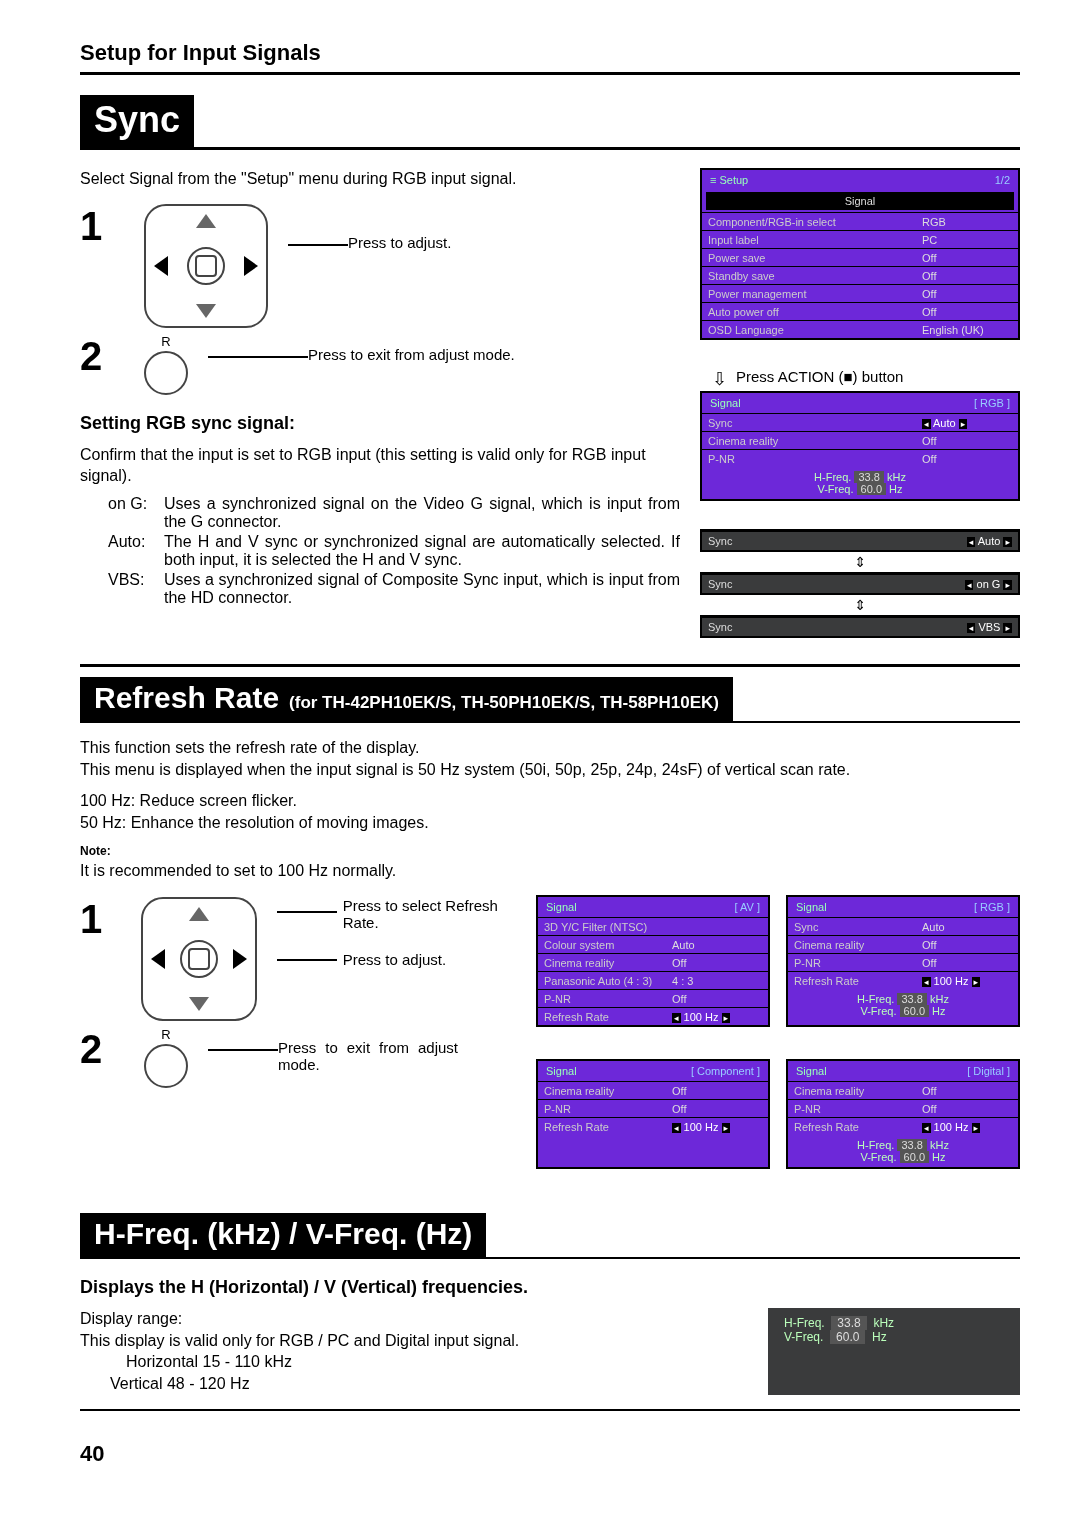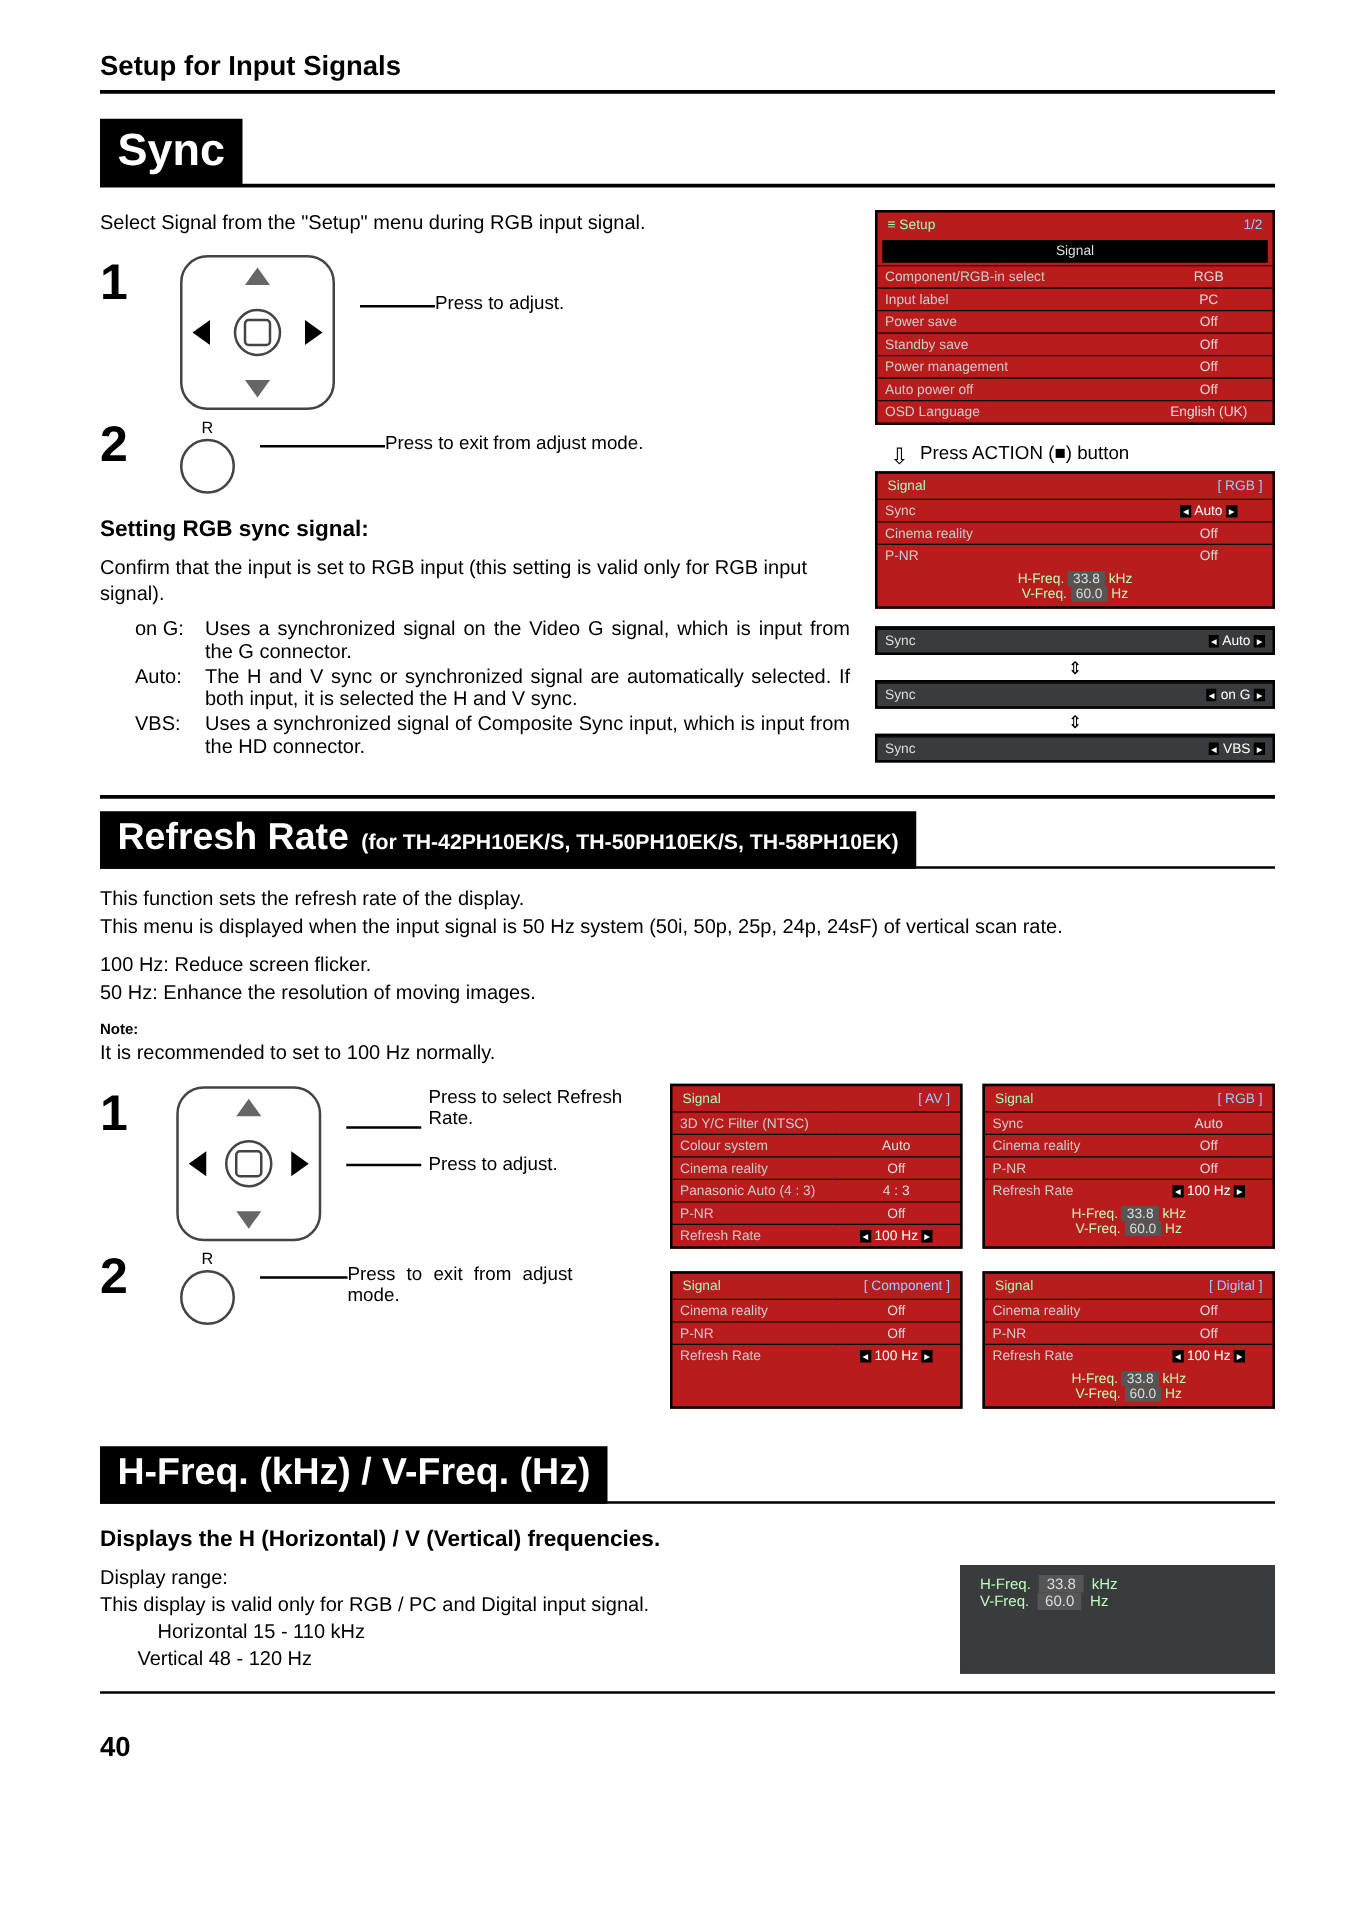--- a/index.html
+++ b/index.html
@@ -30,26 +30,26 @@
   .rbtn{width:40px;height:40px;border:2px solid #444;border-radius:50%;position:relative}
   .rbtn::after{content:"";width:2px;height:14px;background:#444;position:absolute;top:-14px;left:50%;transform:translateX(-50%) rotate(20deg);transform-origin:bottom;display:none}
   .leader{border-top:2px solid #000;flex:0 0 60px;margin-top:40px}
   .leader2{border-top:2px solid #000;flex:0 0 60px;margin-top:22px}
   .caption{font-size:15px;padding-top:30px}
   .defs{margin:8px 0 0 28px;font-size:16px}
   .defs .row{display:flex;margin:2px 0}
   .defs .k{width:56px}
   .defs .v{flex:1;text-align:justify}
   
-  .osd{border:2px solid #000;background:#b91c1c;color:#ccc;font-size:11px;margin-bottom:14px}
+  .osd{border:2px solid #000;background:#6d28d9;color:#ccc;font-size:11px;margin-bottom:28px}
   .osd .hdr{display:flex;justify-content:space-between;padding:4px 8px;color:#9fb}
   .osd .strip{background:#000;padding:2px 0;text-align:center;color:#ddd;margin:2px 4px;border:1px solid #000}
   .osd table{width:100%;border-collapse:collapse}
   .osd td{padding:1px 6px;border-top:1px solid #000;height:15px}
-  .osd td.val{color:#ddd;text-align:center;width:90px}
+  .osd td.val{color:#ddd;text-align:left;width:90px}
   .osd .freq{text-align:center;padding:4px 0;color:#bfb}
   .osd .freq span.box{background:#555;padding:0 4px;color:#ddd}
   .osd .tag{color:#9cf}
   .arrow-ctl{display:inline-block;color:#fff}
   .arrow-ctl .l,.arrow-ctl .r{background:#000;color:#fff;padding:0 2px;font-size:9px}
   .mini-osd{border:2px solid #000;background:#3a3b3c;color:#ddd;font-size:11px;margin:2px 0}
   .mini-osd .row{display:flex;justify-content:space-between;padding:3px 6px;border-top:1px solid #000}
   .updn{text-align:center;font-size:14px;color:#000}
   .refresh-title{display:flex;align-items:baseline;flex-wrap:wrap}
   .refresh-title .big{font-size:30px;font-weight:bold;margin-right:10px}
@@ -245,21 +245,21 @@
         <div class="dpad">
           <div class="tri up"></div>
             <div class="tri down"></div>
             <div class="tri left"></div>
             <div class="tri right"></div>
           <div class="center">
               <div class="dot"></div>
             </div>
         </div>
         <div style="display:flex;flex-direction:column">
-          <div style="display:flex;align-items:flex-end">
+          <div style="display:flex;align-items:flex-start">
               <div class="leader" style="margin-top:14px"></div>
               <span style="font-size:15px;padding-left:6px">Press to select Refresh Rate.</span>
             </div>
           <div style="display:flex;align-items:center;margin-top:20px">
               <div class="leader" style="margin-top:0"></div>
               <span style="font-size:15px;padding-left:6px">Press to adjust.</span>
             </div>
         </div>
       </div>
       <div class="step-row">

